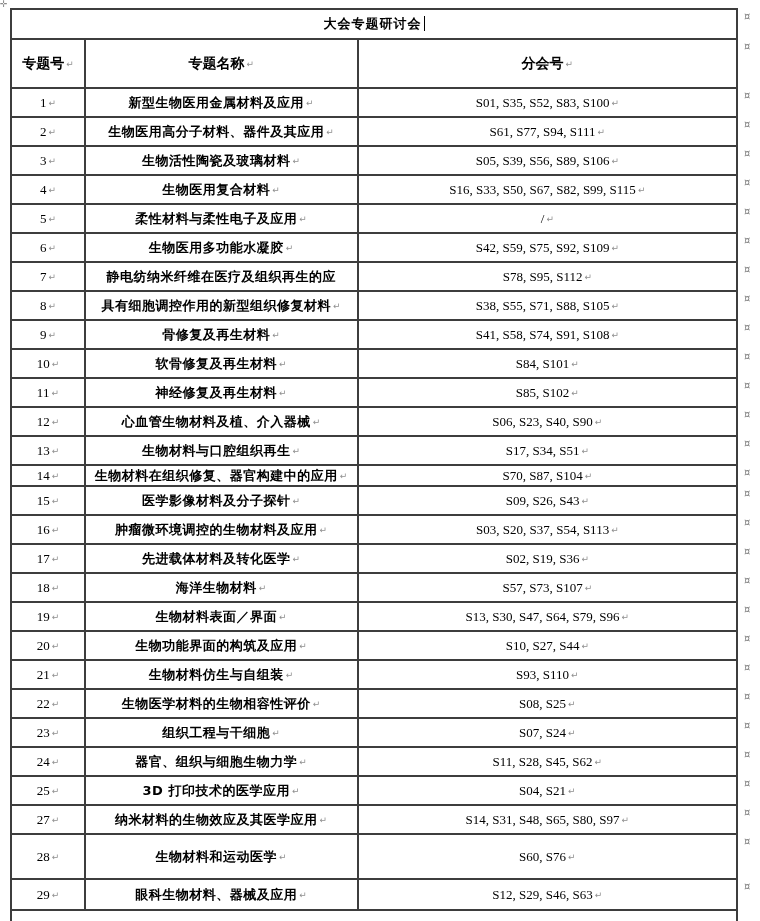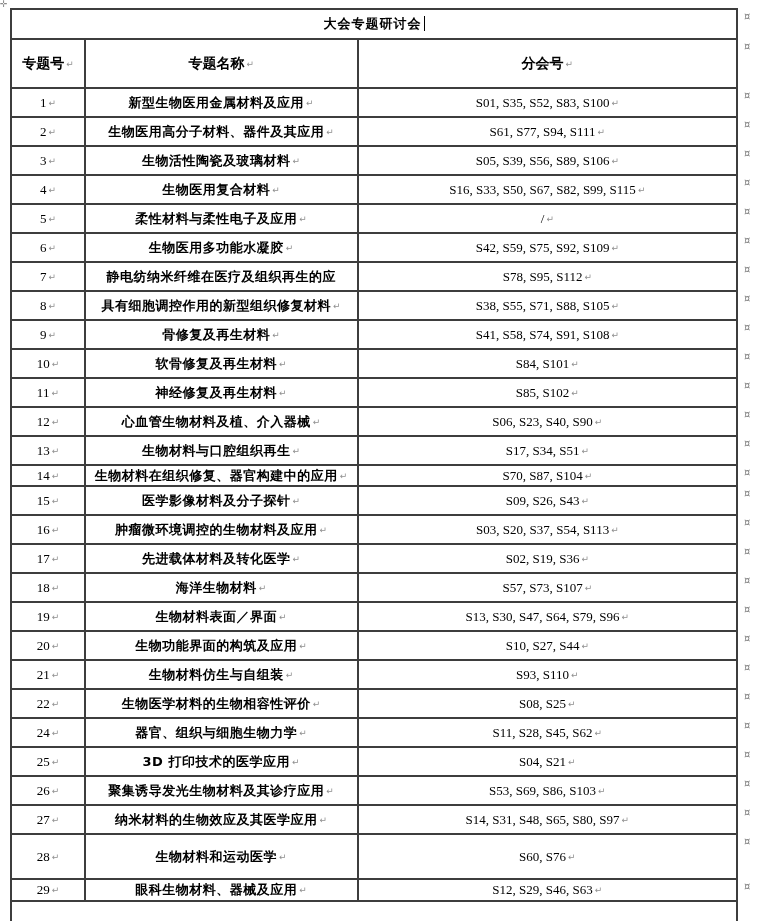--- a/index.html
+++ b/index.html
@@ -197,51 +197,51 @@
         <td class="b name">生物材料仿生与自组装<span class="pmark">↵</span></td>
         <td class="b codes">S93, S110<span class="pmark">↵</span></td>
         <td class="rowmark-cell">¤</td>
       </tr>
       <tr style="height: 29px; margin-left: 40px;">
         <td class="b num">22<span class="pmark">↵</span></td>
         <td class="b name">生物医学材料的生物相容性评价<span class="pmark">↵</span></td>
         <td class="b codes">S08, S25<span class="pmark">↵</span></td>
         <td class="rowmark-cell">¤</td>
       </tr>
+      <tr style="height: 29px;">
+        <td class="b num">23<span class="pmark">↵</span></td>
+        <td class="b name">组织工程与干细胞<span class="pmark">↵</span></td>
+        <td class="b codes">S07, S24<span class="pmark">↵</span></td>
+        <td class="rowmark-cell">¤</td>
+      </tr>
       <tr style="height: 29px; border-radius: 10px;">
         <td class="b num">24<span class="pmark">↵</span></td>
         <td class="b name">器官、组织与细胞生物力学<span class="pmark">↵</span></td>
         <td class="b codes">S11, S28, S45, S62<span class="pmark">↵</span></td>
         <td class="rowmark-cell">¤</td>
       </tr>
       <tr style="height: 29px;">
         <td class="b num">25<span class="pmark">↵</span></td>
         <td class="b name">3D 打印技术的医学应用<span class="pmark">↵</span></td>
         <td class="b codes">S04, S21<span class="pmark">↵</span></td>
         <td class="rowmark-cell">¤</td>
       </tr>
       <tr style="height: 29px;">
-        <td class="b num">26<span class="pmark">↵</span></td>
-        <td class="b name">聚集诱导发光生物材料及其诊疗应用<span class="pmark">↵</span></td>
-        <td class="b codes">S53, S69, S86, S103<span class="pmark">↵</span></td>
-        <td class="rowmark-cell">¤</td>
-      </tr>
-      <tr style="height: 29px;">
         <td class="b num">27<span class="pmark">↵</span></td>
         <td class="b name">纳米材料的生物效应及其医学应用<span class="pmark">↵</span></td>
         <td class="b codes">S14, S31, S48, S65, S80, S97<span class="pmark">↵</span></td>
         <td class="rowmark-cell">¤</td>
       </tr>
       <tr style="height: 45px;">
         <td class="b num">28<span class="pmark">↵</span></td>
         <td class="b name">生物材料和运动医学<span class="pmark">↵</span></td>
         <td class="b codes">S60, S76<span class="pmark">↵</span></td>
         <td class="rowmark-cell">¤</td>
       </tr>
-      <tr style="height: 22px;">
+      <tr style="height: 31px;">
         <td class="b num">29<span class="pmark">↵</span></td>
         <td class="b name">眼科生物材料、器械及应用<span class="pmark">↵</span></td>
         <td class="b codes">S12, S29, S46, S63<span class="pmark">↵</span></td>
         <td class="rowmark-cell">¤</td>
       </tr>
       <tr style="height:30px">
       <td class="b" colspan="3"></td>
       <td class="rowmark-cell"></td>
     </tr>
   </tbody>

